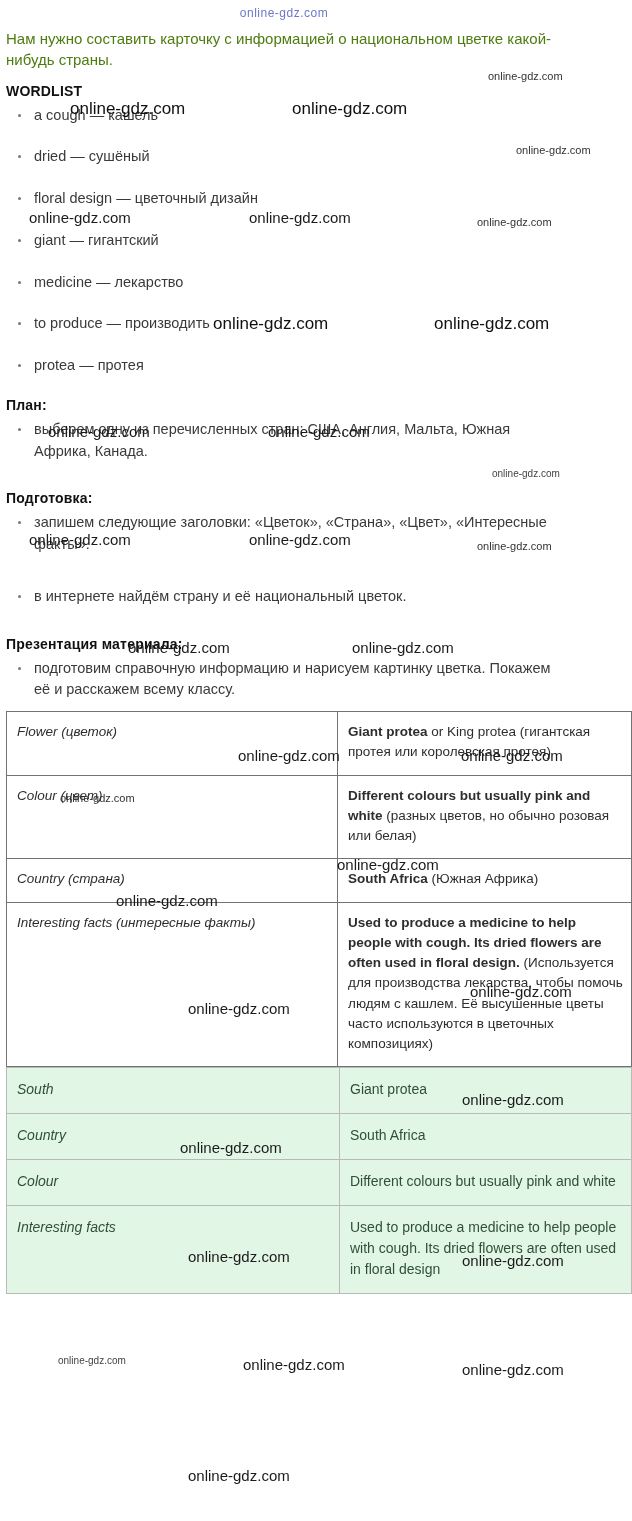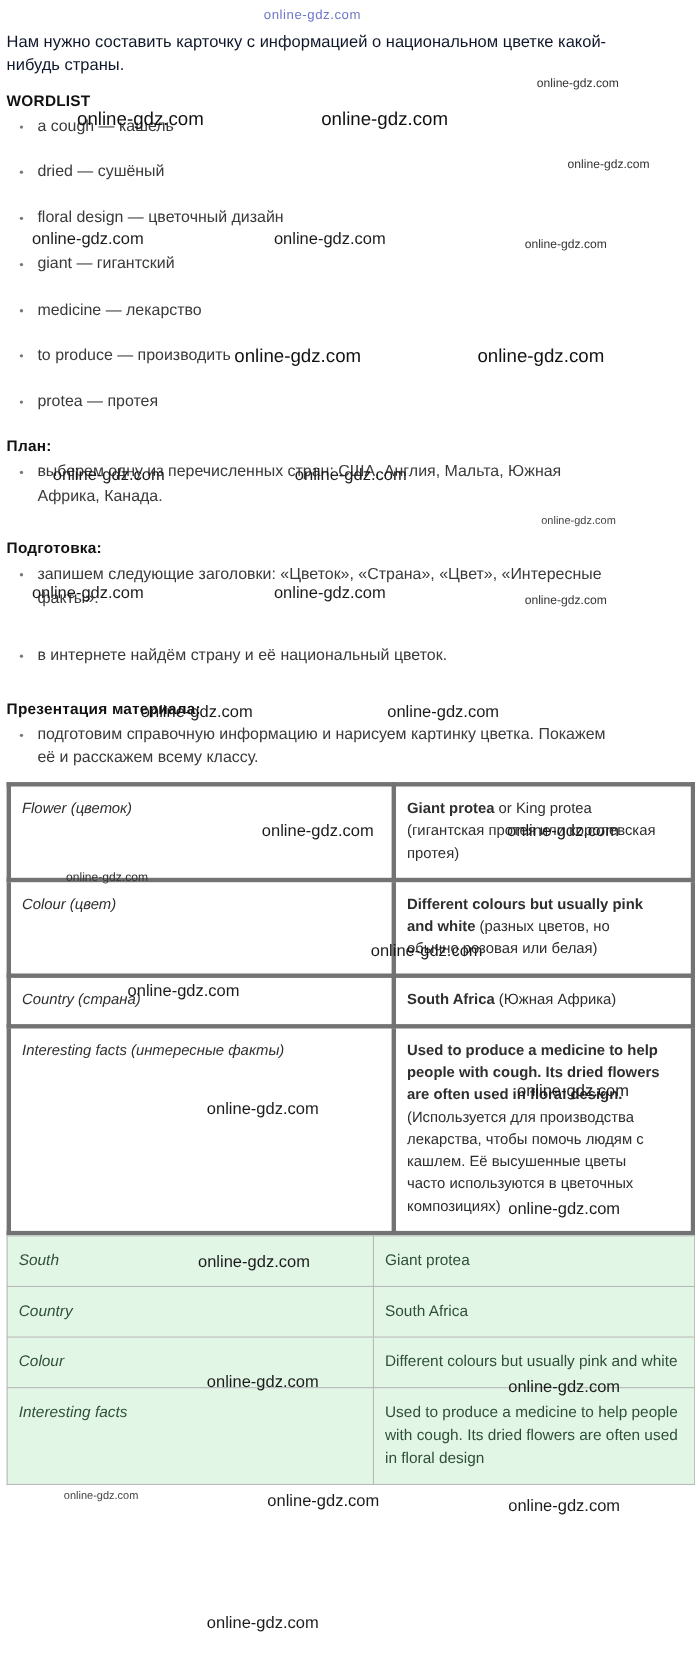--- a/index.html
+++ b/index.html
@@ -32,21 +32,21 @@
     font-size: 12px;
     color: #6f77c9;
     padding-top: 6px;
     padding-bottom: 4px;
     letter-spacing: 0.5px;
   }
   p.intro {
     margin: 4px 2px 10px 2px;
     font-size: 15px;
     line-height: 1.42;
-    color: #0f172a;
+    color: #4d7c0f;
   }
   h3.section {
     margin: 12px 2px 6px 2px;
     font-size: 14px;
     font-weight: bold;
     color: #111111;
     letter-spacing: 0.2px;
   }
   ul.list {
     margin: 4px 0 4px 0;
@@ -77,23 +77,23 @@
   .spacer-sm { height: 10px; }
   .spacer-md { height: 20px; }
 
   table.card {
     border-collapse: collapse;
     width: 626px;
     margin: 10px 2px 0 2px;
     table-layout: fixed;
   }
   table.card td {
-    border: 4px solid #737373;
+    border: 1px solid #737373;
     vertical-align: top;
-    padding: 10px 24px 12px 10px;
+    padding: 10px 8px 12px 10px;
     font-size: 13.5px;
     line-height: 1.5;
   }
   table.card td.col-left {
     width: 312px;
     font-style: italic;
     color: #2e2e2e;
   }
   table.card td.col-right {
     color: #2e2e2e;

